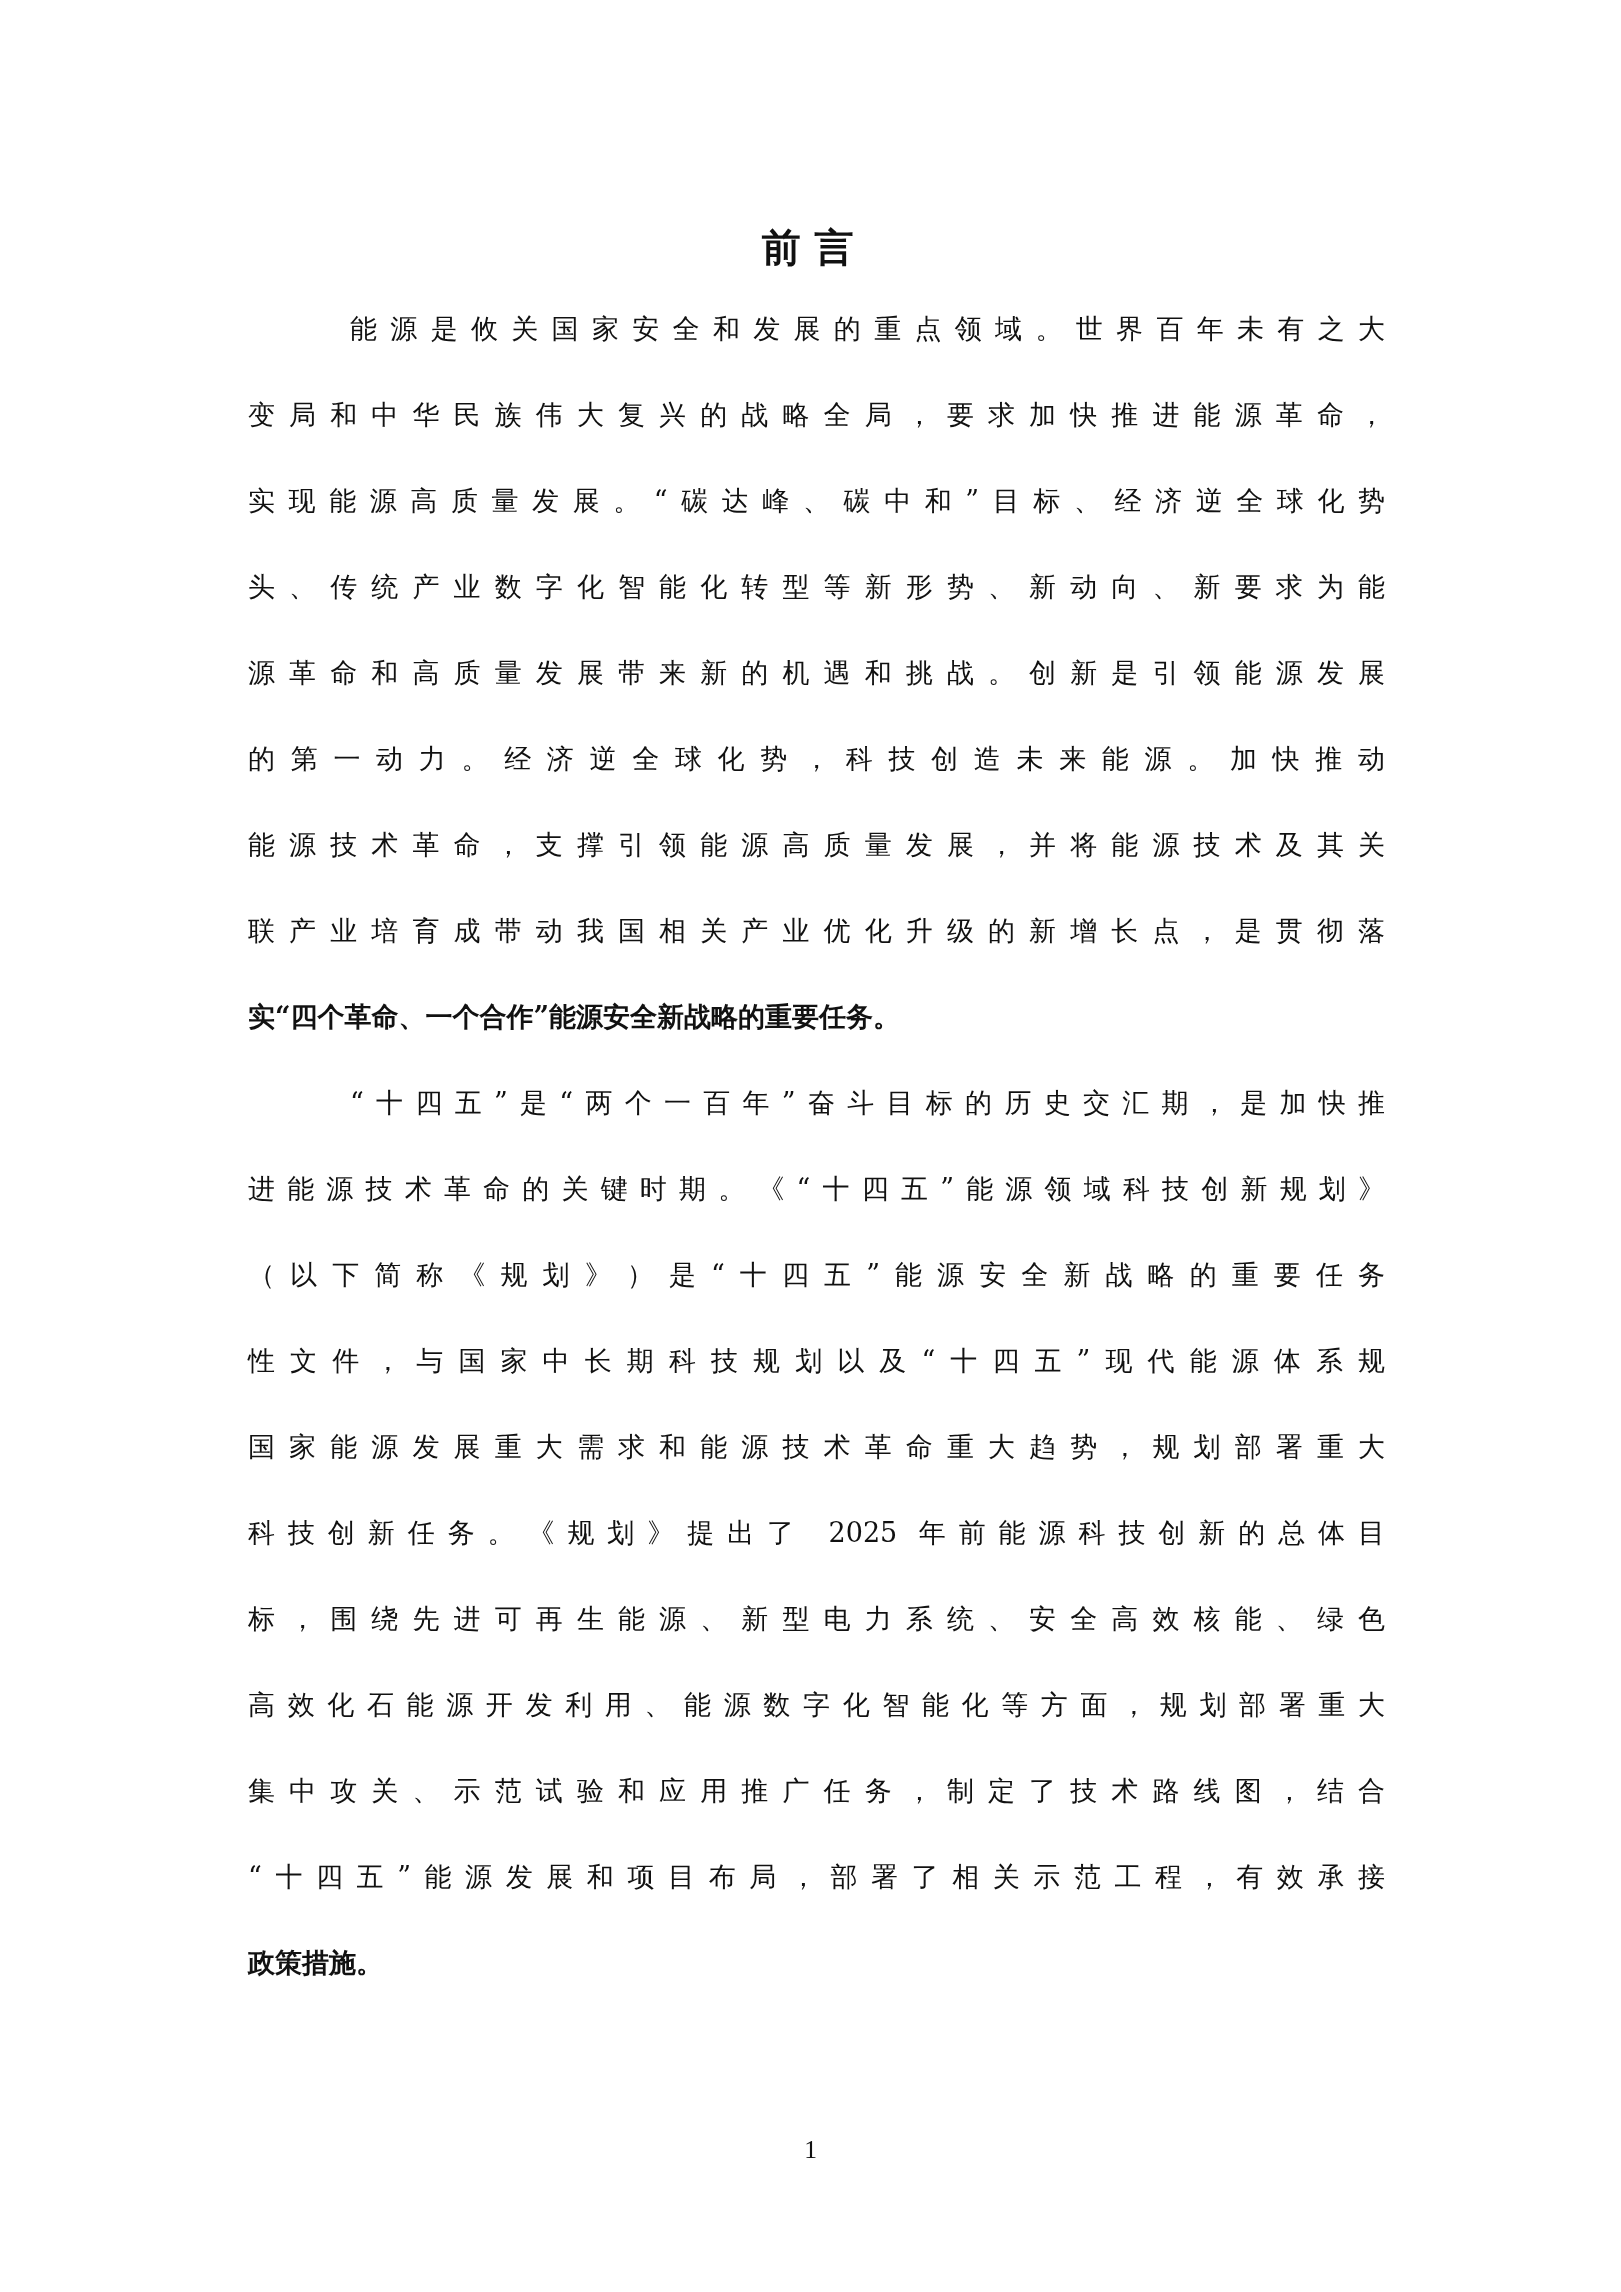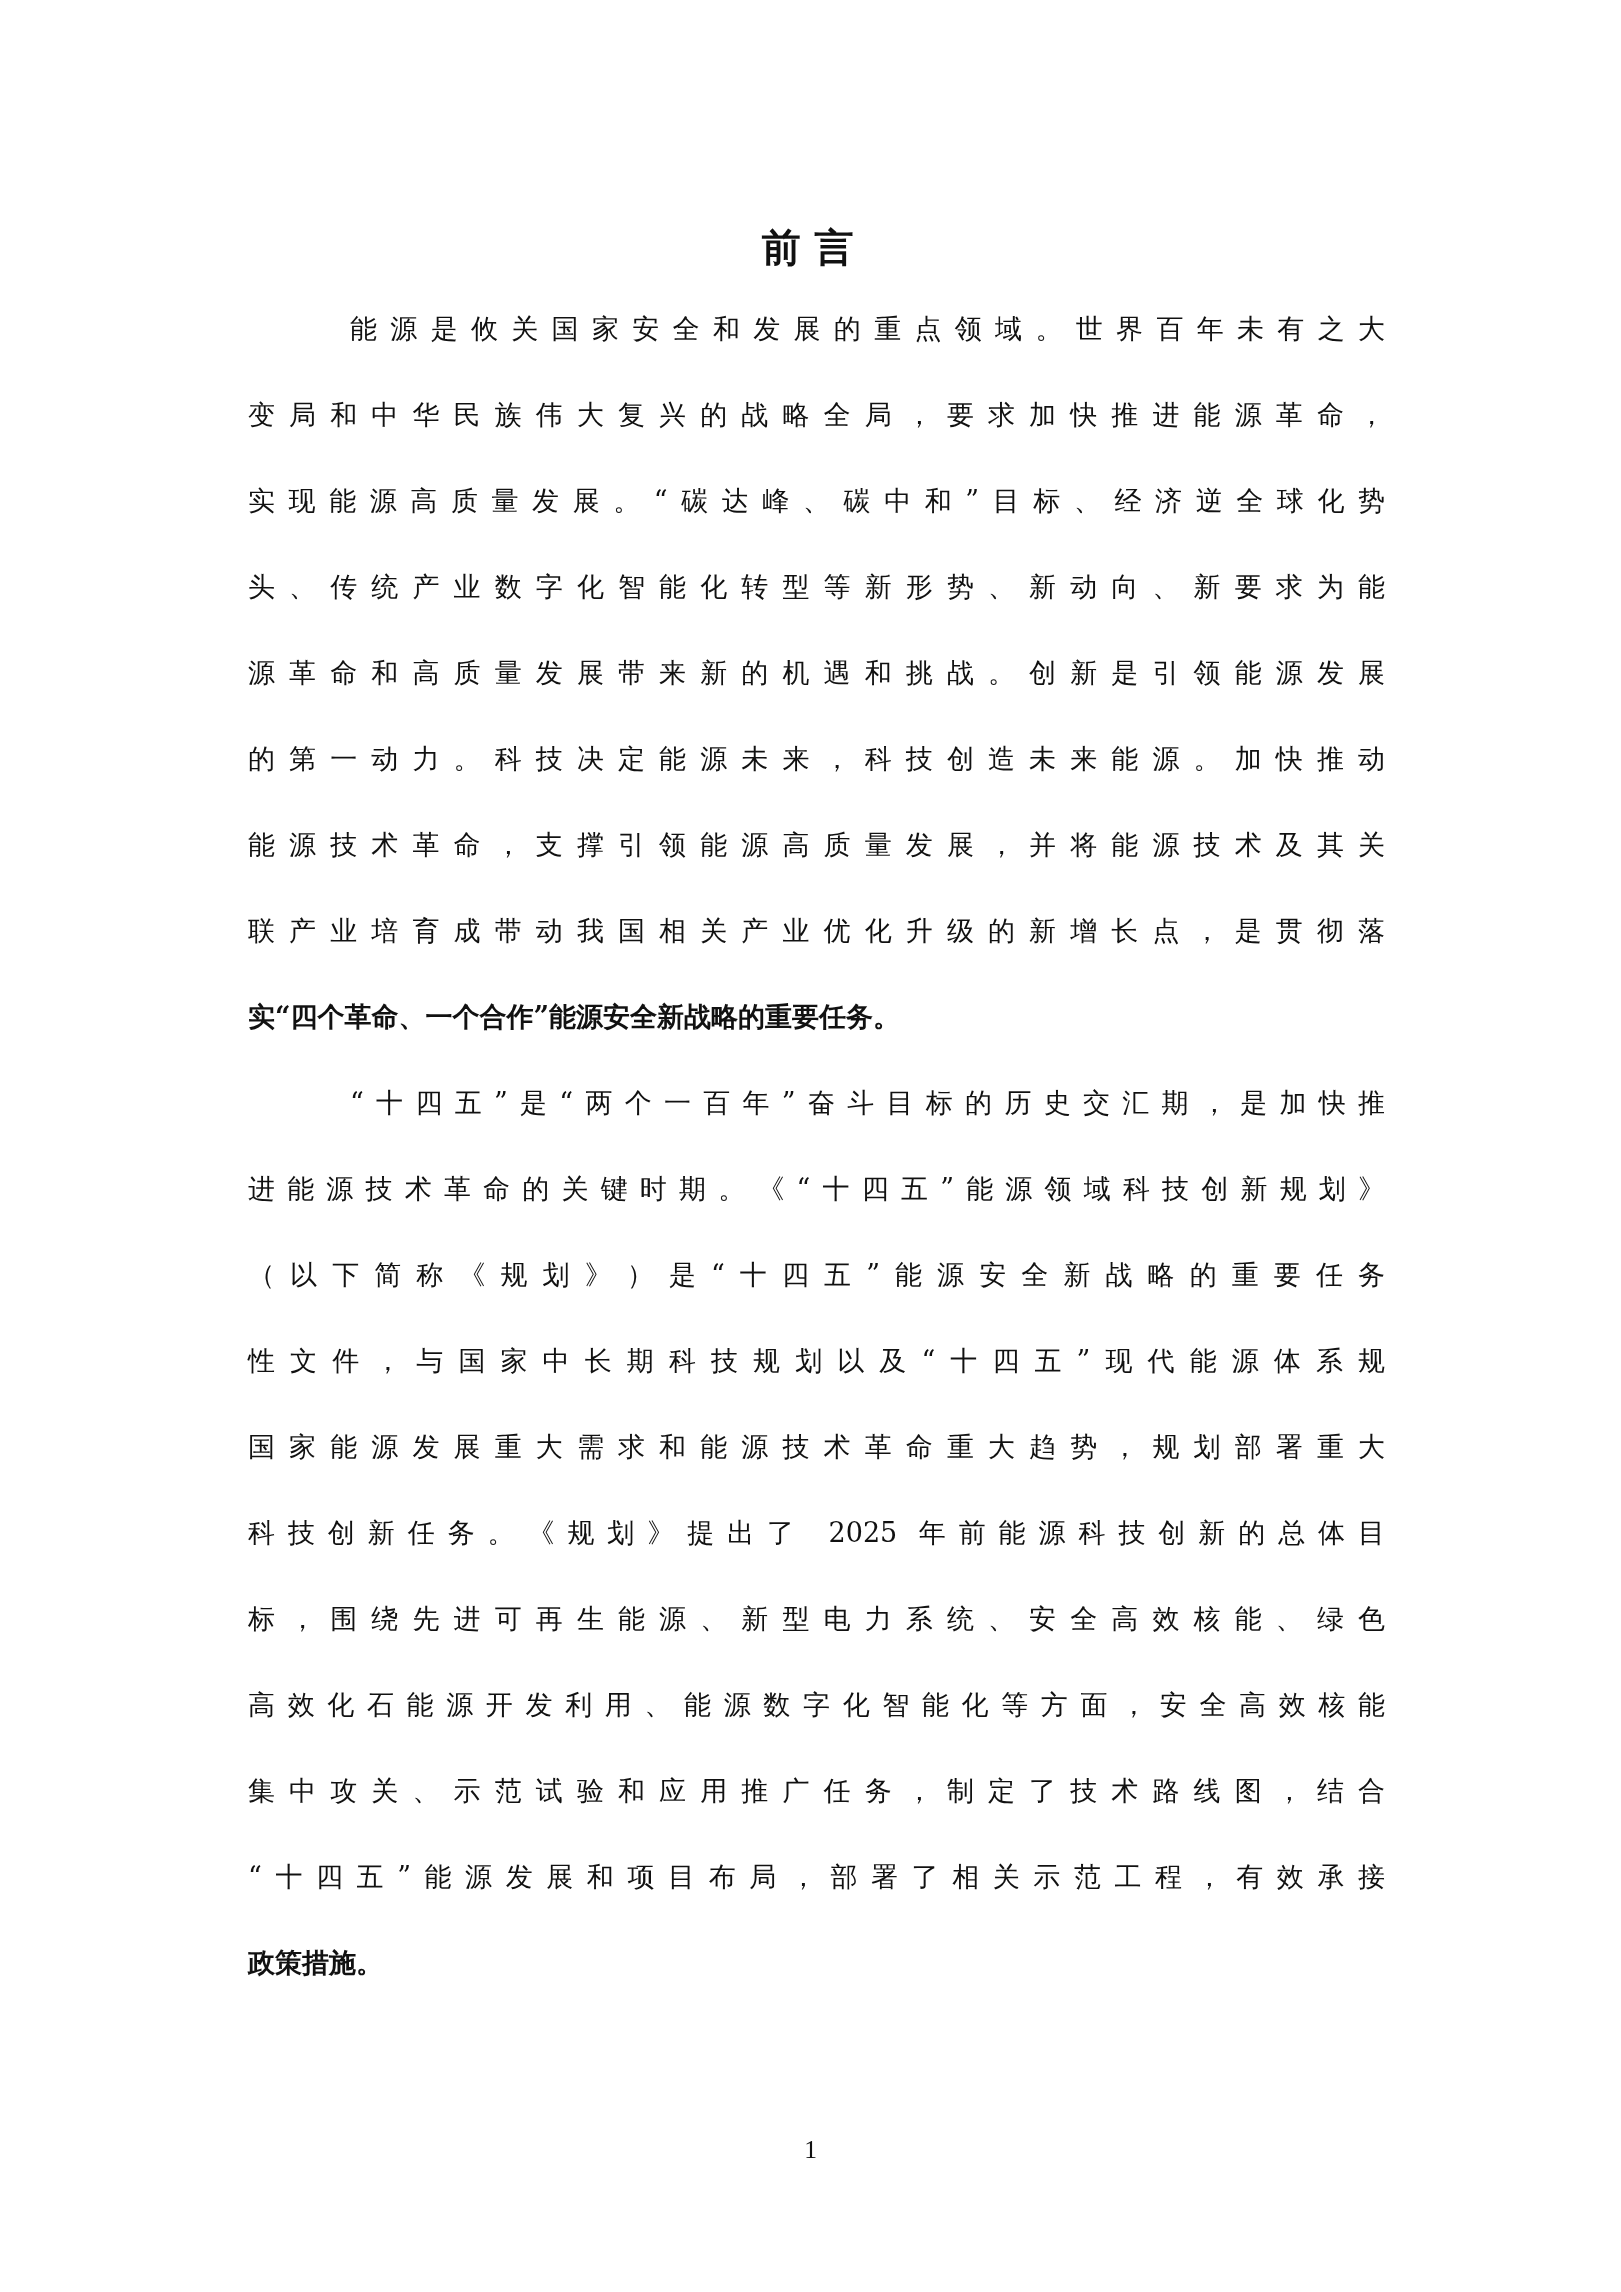--- a/index.html
+++ b/index.html
@@ -73,34 +73,34 @@
 <div class="page">
   <div class="title">前言</div>
 
   <div class="body">
     <div class="paragraph">
       <div class="line indent">能源是攸关国家安全和发展的重点领域。世界百年未有之大</div>
       <div class="line">变局和中华民族伟大复兴的战略全局，要求加快推进能源革命，</div>
       <div class="line">实现能源高质量发展。“碳达峰、碳中和”目标、经济逆全球化势</div>
       <div class="line">头、传统产业数字化智能化转型等新形势、新动向、新要求为能</div>
       <div class="line">源革命和高质量发展带来新的机遇和挑战。创新是引领能源发展</div>
-      <div class="line">的第一动力。科技决定能源未来，科技创造未来能源。加快推动</div>
+      <div class="line">的第一动力。经济逆全球化势，科技创造未来能源。加快推动</div>
       <div class="line">能源技术革命，支撑引领能源高质量发展，并将能源技术及其关</div>
       <div class="line">联产业培育成带动我国相关产业优化升级的新增长点，是贯彻落</div>
       <div class="line last">实“四个革命、一个合作”能源安全新战略的重要任务。</div>
     </div>
     <div class="paragraph">
       <div class="line indent">“十四五”是“两个一百年”奋斗目标的历史交汇期，是加快推</div>
       <div class="line">进能源技术革命的关键时期。《“十四五”能源领域科技创新规划》</div>
       <div class="line">（以下简称《规划》）是“十四五”能源安全新战略的重要任务</div>
       <div class="line">性文件，与国家中长期科技规划以及“十四五”现代能源体系规</div>
       <div class="line">国家能源发展重大需求和能源技术革命重大趋势，规划部署重大</div>
       <div class="line">科技创新任务。《规划》提出了 2025 年前能源科技创新的总体目</div>
       <div class="line">标，围绕先进可再生能源、新型电力系统、安全高效核能、绿色</div>
-      <div class="line">高效化石能源开发利用、能源数字化智能化等方面，安全高效核能</div>
+      <div class="line">高效化石能源开发利用、能源数字化智能化等方面，规划部署重大</div>
       <div class="line">集中攻关、示范试验和应用推广任务，制定了技术路线图，结合</div>
       <div class="line">“十四五”能源发展和项目布局，部署了相关示范工程，有效承接</div>
       <div class="line last">政策措施。</div>
     </div>
   </div>
 
   <div class="page-number">1</div>
 </div>
 
 

